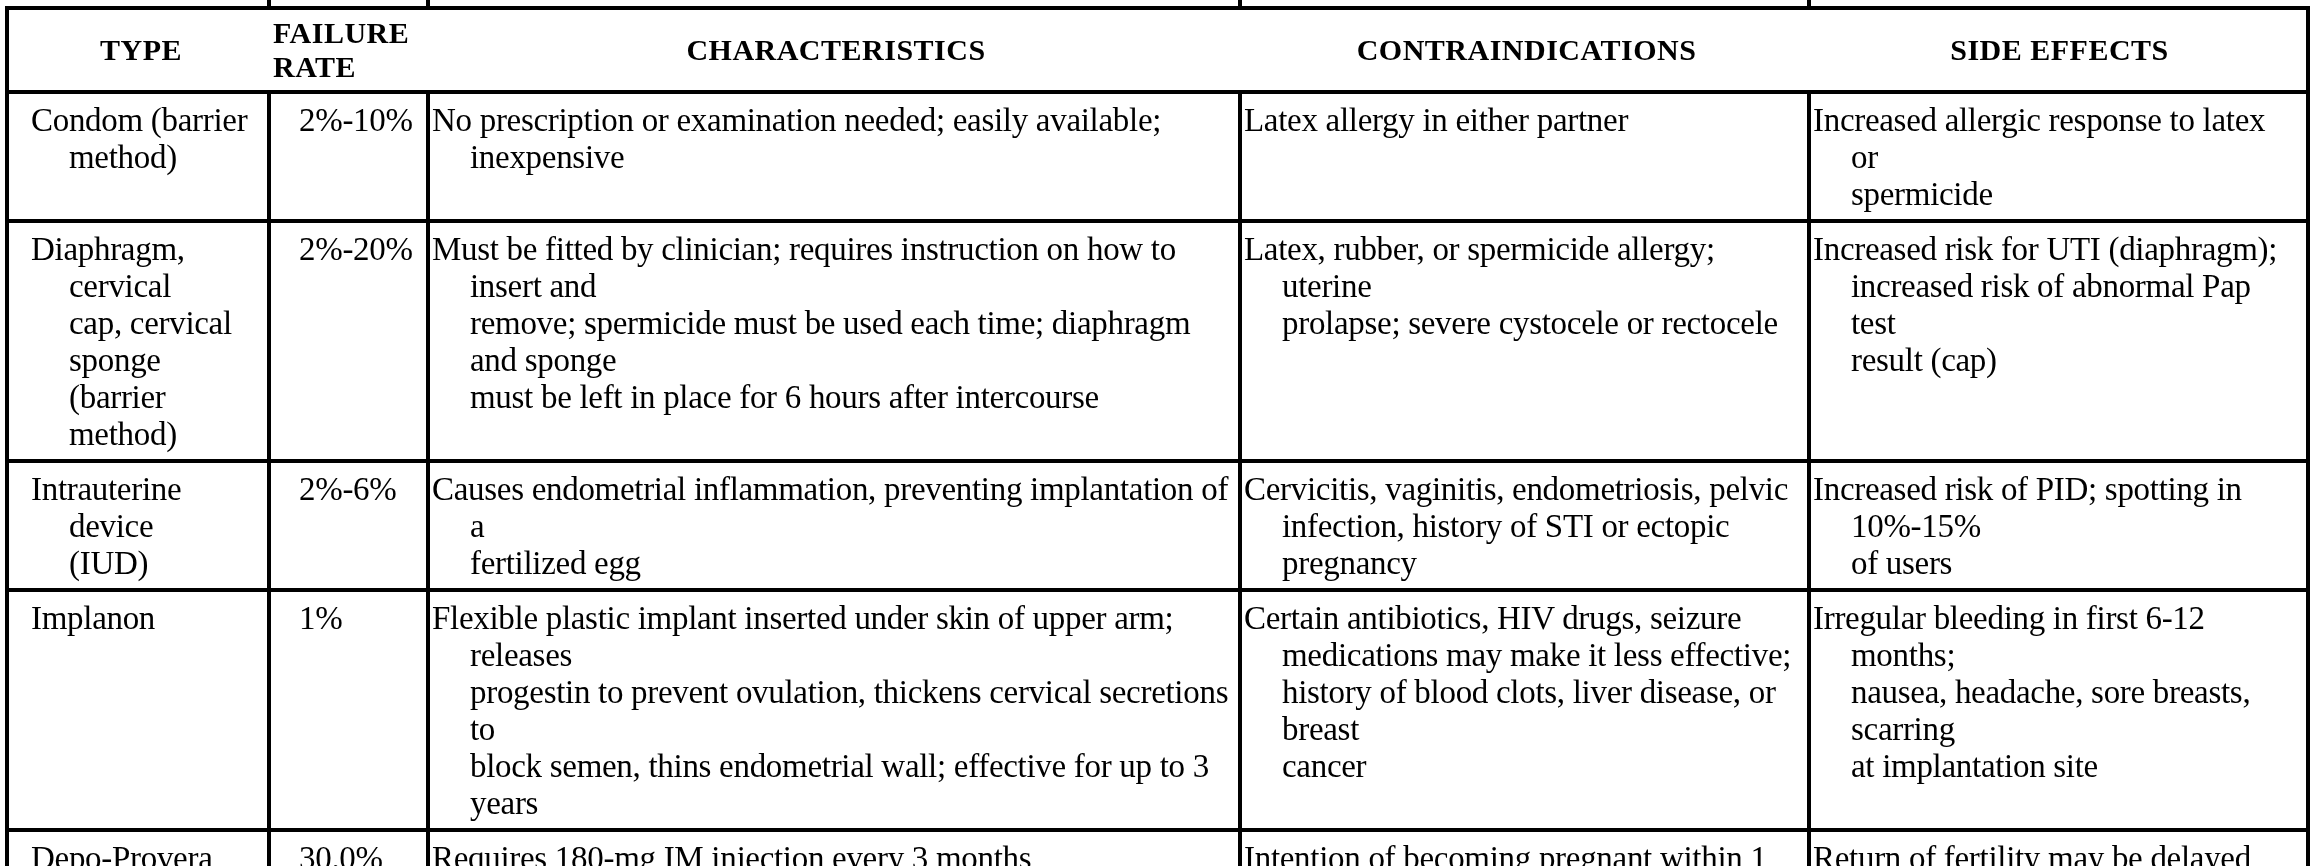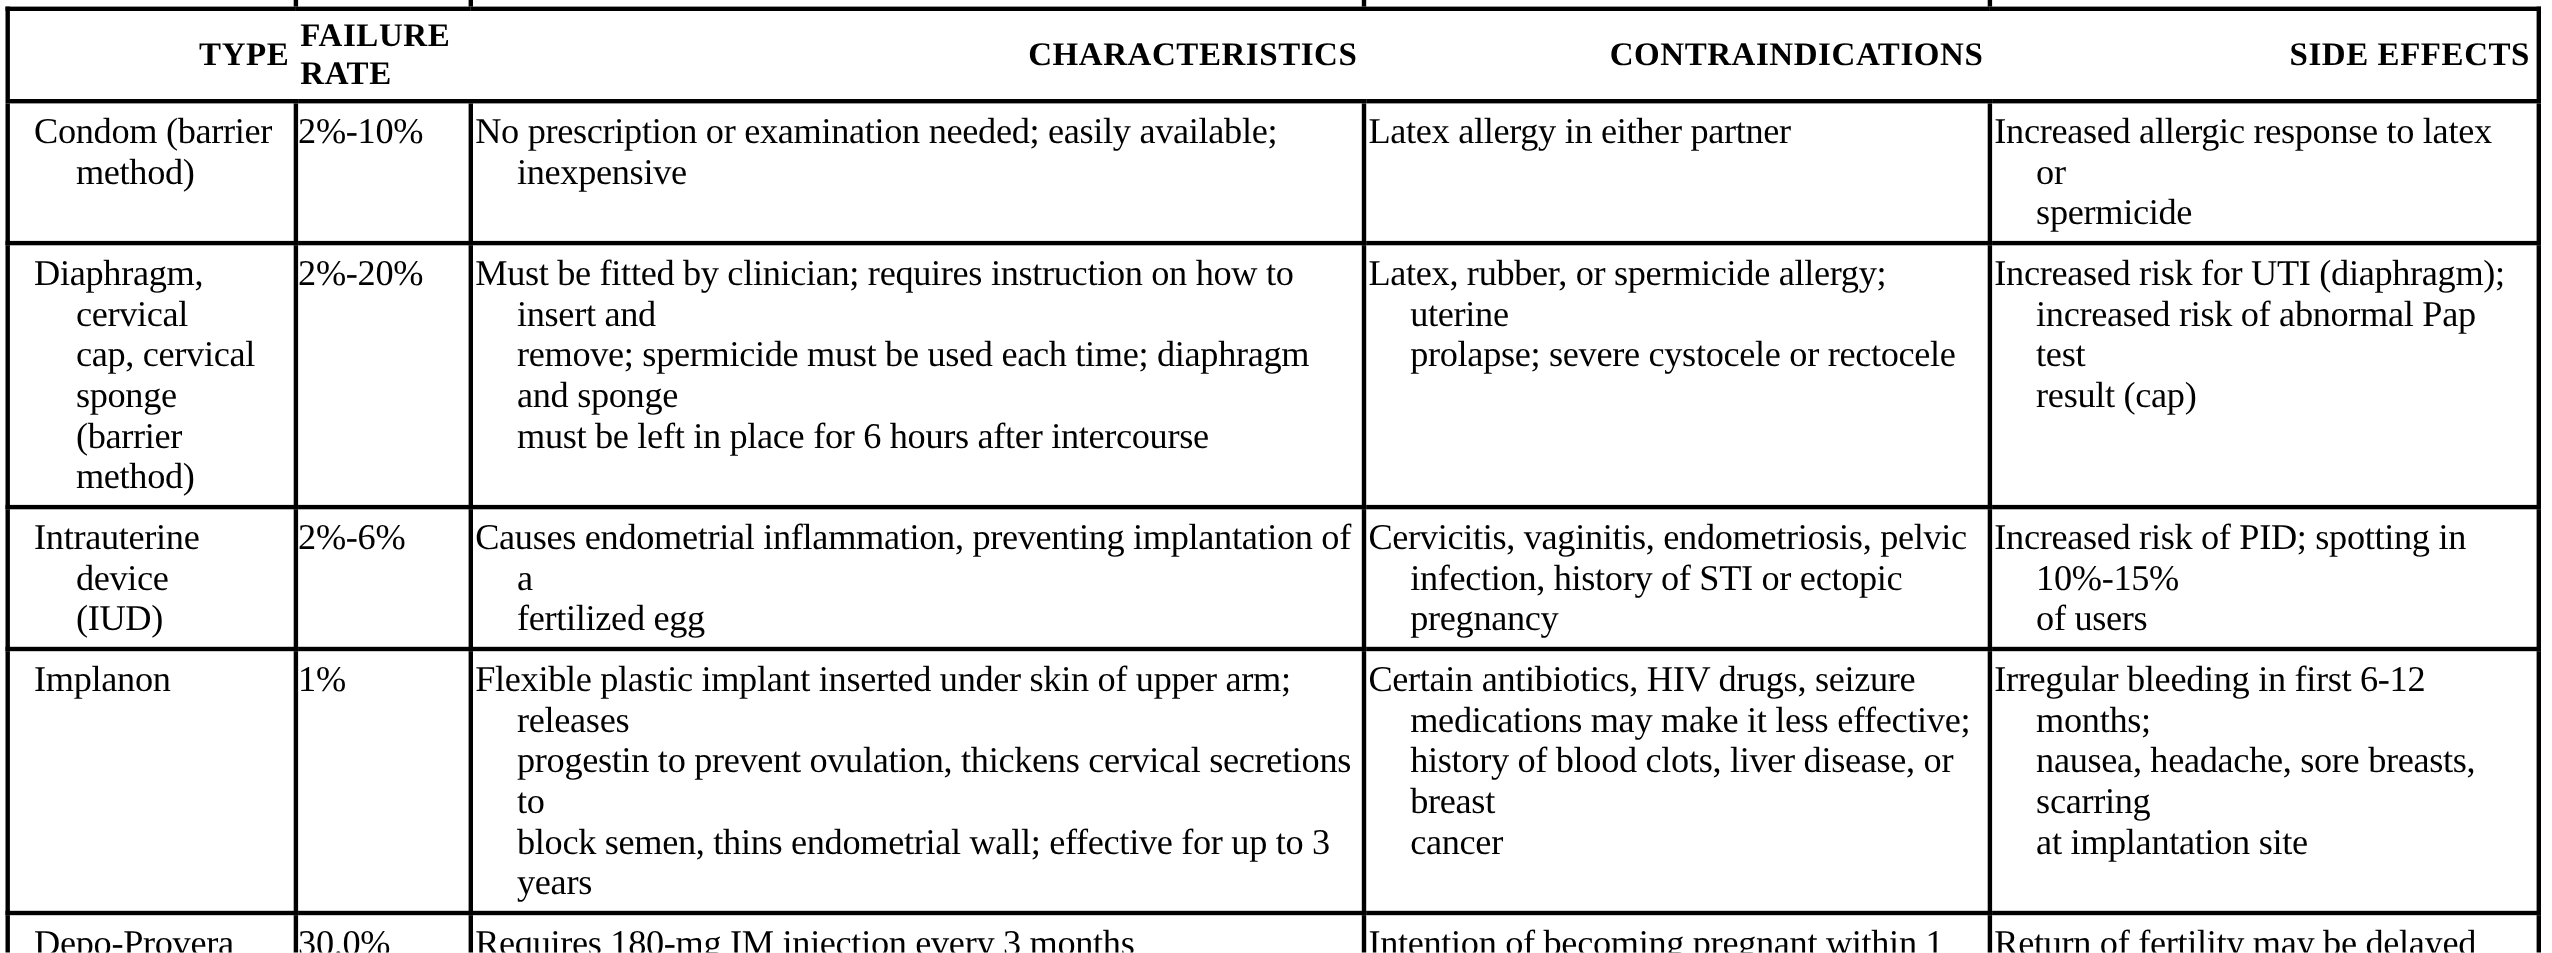--- a/index.html
+++ b/index.html
@@ -34,41 +34,41 @@
   
   table.med-table th {
     border-left: none;
     border-right: none;
     border-top: none;
     border-bottom: 4px solid #000000;
     font-weight: bold;
     font-size: 30px;
     letter-spacing: 0.5px;
     vertical-align: middle;
-    text-align: right;
+    text-align: center;
     padding: 4px 6px 4px 10px;
     line-height: 1.15;
   }
   table.med-table th.center { text-align: left; padding-left: 4px; padding-right: 4px; }
   table.med-table td {
     vertical-align: top;
     padding: 8px 8px 6px 0;
     font-size: 33px;
     line-height: 37px;
     letter-spacing: -0.3px;
   }
   
   .hang {
     white-space: pre-line;
     padding-left: 40px;
     text-indent: -38px;
     margin: 0;
   }
   td.col-type .hang { padding-left: 60px; text-indent: -38px; }
-  td.col-rate .hang { padding-left: 0; text-indent: 0; }
+  td.col-rate .hang { padding-left: 28px; text-indent: 0; }
   
   .top-stub {
     position: absolute;
     top: 0;
     width: 4px;
     height: 7px;
     background: #000000;
   }
 </style>
 </head>

